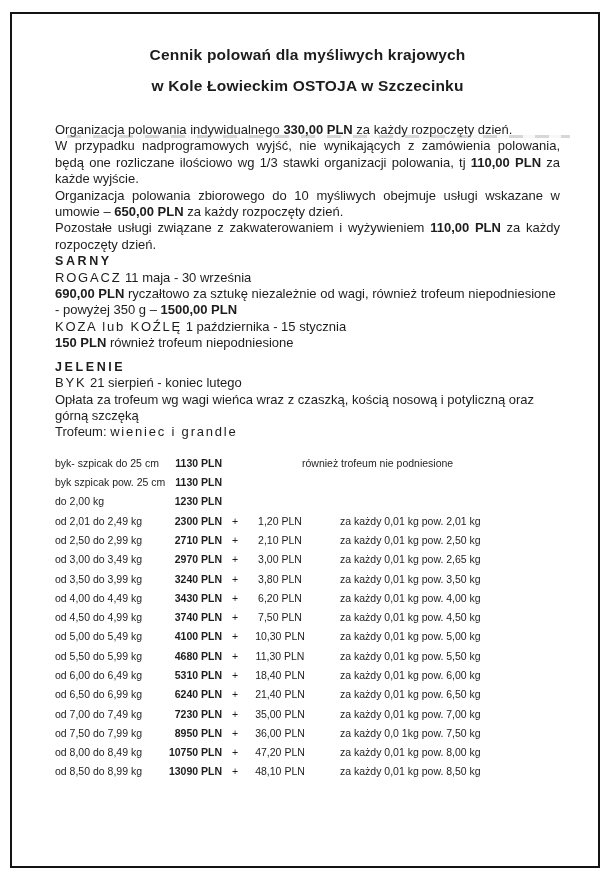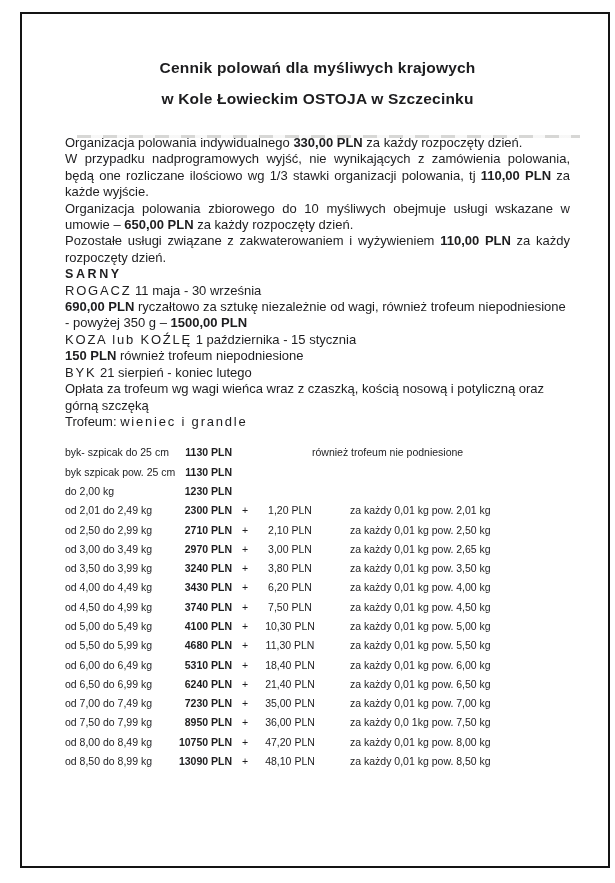--- a/index.html
+++ b/index.html
@@ -1,23 +1,23 @@
 <!DOCTYPE html>
 <html><head>
 <meta charset="utf-8">
 <style>
   html,body { margin:0; padding:0; background:#ffffff; }
   .page {
     position:relative; width:615px; height:883px; background:#ffffff;
     font-family:"Liberation Sans", sans-serif; color:#1d1d1f; overflow:hidden;
   }
   .frame {
-    position:absolute; left:20px; top:12px; width:590px; height:856px;
+    position:absolute; left:10px; top:12px; width:590px; height:856px;
     border:2px solid #141414; box-sizing:border-box;
-    padding:45px 38px 0 43px;
+    padding:32px 38px 0 43px;
   }
   .title { font-size:15.5px; font-weight:bold; text-align:center; margin:0; line-height:18px; letter-spacing:.2px; }
   .title2 { margin-top:13px; }
   .intro { margin-top:27px; }
   p.body { margin:0; font-size:13px; line-height:16.4px; text-align:justify; }
   p.body-left { margin:0; font-size:13px; line-height:16.4px; text-align:left; }
   b { font-weight:bold; }
   .sec-head {
     font-size:12.5px; font-weight:bold; letter-spacing:2.6px;
     text-align:left; line-height:16.4px; padding-right:44px; margin:0;
@@ -59,20 +59,21 @@
     <div>
       <p class="sec-head">SARNY</p>
       <p class="body-left"><span class="sp">ROGACZ</span> <span>11 maja - 30 września</span></p>
       <p class="body"><b>690,00 PLN</b><span> ryczałtowo za sztukę niezależnie od wagi, również trofeum niepodniesione</span></p>
       <p class="body-left"><span>- powyżej 350 g – </span><b>1500,00 PLN</b></p>
       <p class="body-left"><span class="sp">KOZA lub KOŹLĘ</span> <span>1 października - 15 stycznia</span></p>
       <p class="body-left"><b>150 PLN</b><span> również trofeum niepodniesione</span></p>
     </div>
 
     <div>
+      <p class="sec-head jelenie-gap">JELENIE</p>
       <p class="body-left"><span class="sp">BYK</span> <span>21 sierpień - koniec lutego</span></p>
       <p class="body-left">Opłata za trofeum wg wagi wieńca wraz z czaszką, kością nosową i potyliczną oraz górną szczęką</p>
       <p class="body-left"><span>Trofeum: </span><span class="sp">wieniec i grandle</span></p>
     </div>
 
     <div class="ptable">
         <div class="prow">
           <span class="c-label">byk- szpicak do 25 cm</span>
           <span class="c-price">1130 PLN</span>
           <span class="c-plus"></span>

